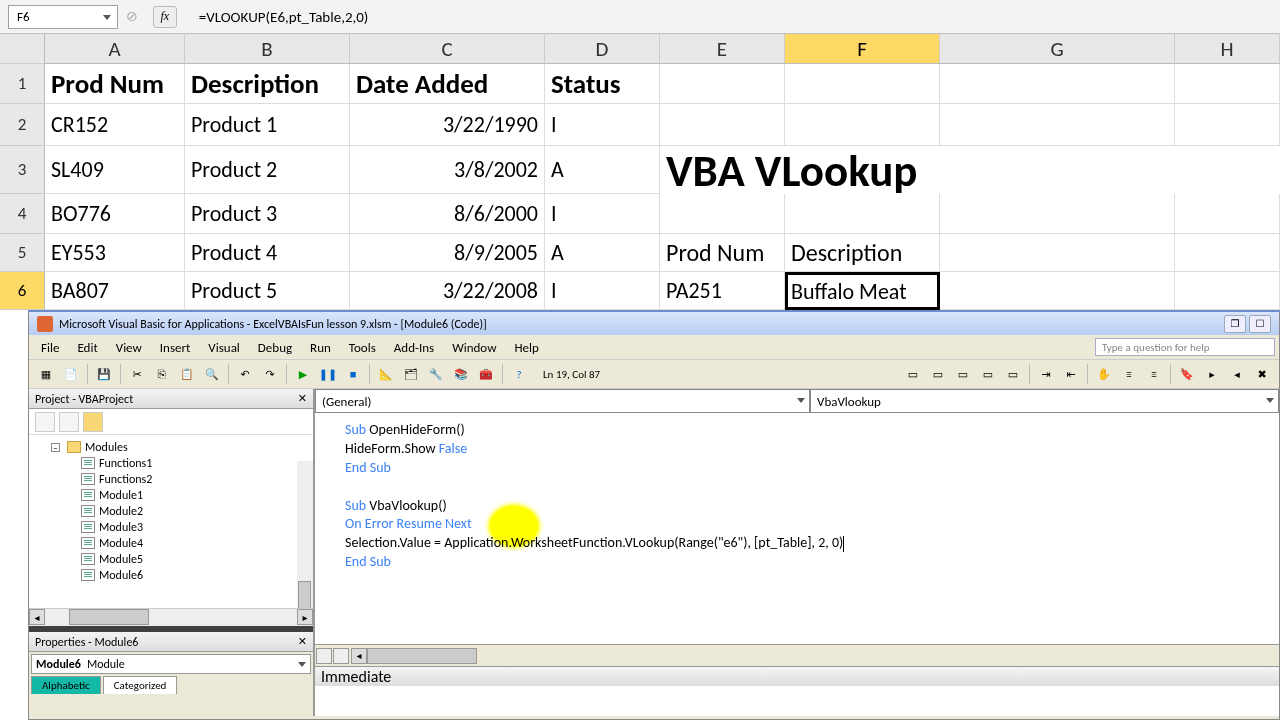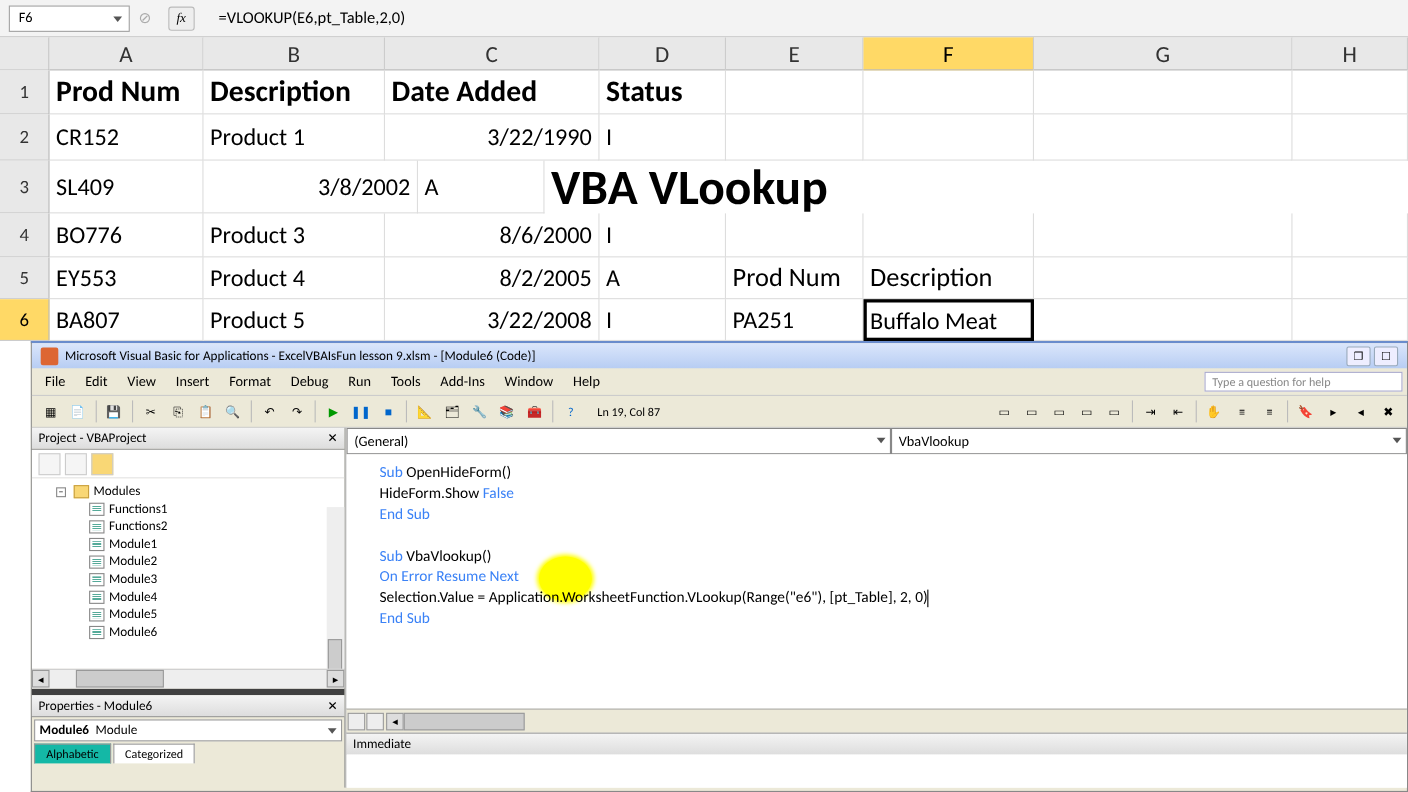--- a/index.html
+++ b/index.html
@@ -71,21 +71,21 @@
 .combo::after{content:'';position:absolute;right:4px;top:8px;border-left:4px solid transparent;border-right:4px solid transparent;border-top:5px solid #555;}
 .code-area{flex:1;font-family:Consolas,'Courier New',monospace;font-size:14px;padding:8px 8px 8px 30px;line-height:1.35;position:relative;background:#fff;overflow:hidden;}
 .code-area .kw{color:#3b82f6;}
 .highlight-circle{position:absolute;width:48px;height:40px;background:#ffff00;border-radius:50%;left:175px;top:93px;z-index:0;box-shadow:0 0 4px 2px #ffff00;}
 .code-text{position:relative;z-index:1;white-space:pre;}
 .cursor-bar{display:inline-block;width:1px;height:16px;background:#000;vertical-align:middle;}
 
 .split-bar{height:22px;border-top:1px solid #999;display:flex;align-items:center;background:#ece9d8;}
 .split-btns{display:flex;}
 .sbtn{width:16px;height:16px;border:1px solid #999;background:#eee;margin-left:1px;}
-.imm-title{height:20px;background:linear-gradient(#f4f4f4,#ddd);border-top:1px solid #999;font-size:12px;padding:2px 6px;display:flex;align-items:center;text-align:center;}
+.imm-title{height:20px;background:linear-gradient(#f4f4f4,#ddd);border-top:1px solid #999;font-size:16px;padding:2px 6px;display:flex;align-items:center;text-align:center;}
 .imm-area{height:30px;background:#fff;}
 
 .proj-vscroll{position:absolute;right:0;top:26px;bottom:18px;width:16px;background:#eee;}
 .proj-vscroll .thumb{position:absolute;left:1px;width:13px;height:30px;top:120px;background:#ccc;border:1px solid #999;}
 .tree-wrap{position:relative;flex:1;display:flex;flex-direction:column;}
 .minus{display:inline-block;width:9px;height:9px;border:1px solid #888;font-size:9px;line-height:7px;text-align:center;margin-right:3px;}
 
 .tool-icons{display:flex;gap:3px;align-items:center;}
 </style>
 </head>
@@ -132,20 +132,21 @@
     <div class="cell wD">I</div>
     <div class="cell wE"></div>
     <div class="cell wF"></div>
     <div class="cell wG"></div>
     <div class="cell wH"></div>
   </div>
 
   <div class="colrow" style="height:48px">
     <div class="rowhdr">3</div>
     <div class="cell wA">SL409</div>
+    <div class="cell wB">Product 2</div>
     <div class="cell wC datecol">3/8/2002</div>
     <div class="cell wD">A</div>
     <div class="cell big-title" style="width:620px;border:none;">VBA VLookup</div>
   </div>
 
   <div class="colrow" style="height:40px">
     <div class="rowhdr">4</div>
     <div class="cell wA">BO776</div>
     <div class="cell wB">Product 3</div>
     <div class="cell wC datecol">8/6/2000</div>
@@ -153,21 +154,21 @@
     <div class="cell wE"></div>
     <div class="cell wF"></div>
     <div class="cell wG"></div>
     <div class="cell wH"></div>
   </div>
 
   <div class="colrow" style="height:38px">
     <div class="rowhdr">5</div>
     <div class="cell wA">EY553</div>
     <div class="cell wB">Product 4</div>
-    <div class="cell wC datecol">8/2/2005</div>
+    <div class="cell wC datecol">8/9/2005</div>
     <div class="cell wD">A</div>
     <div class="cell wE boldish">Prod Num</div>
     <div class="cell wF boldish" style="overflow:visible">Description</div>
     <div class="cell wG"></div>
     <div class="cell wH"></div>
   </div>
 
   <div class="colrow" style="height:38px">
     <div class="rowhdr sel">6</div>
     <div class="cell wA">BA807</div>
@@ -187,21 +188,21 @@
     <span>Microsoft Visual Basic for Applications - ExcelVBAIsFun lesson 9.xlsm - [Module6 (Code)]</span>
     <div class="spacer"></div>
     <div class="wbtn">❐</div>
     <div class="wbtn">☐</div>
   </div>
   <div class="menubar">
     <span>File</span>
     <span>Edit</span>
     <span>View</span>
     <span>Insert</span>
-    <span>Format</span>
+    <span>Visual</span>
     <span>Debug</span>
     <span>Run</span>
     <span>Tools</span>
     <span>Add-Ins</span>
     <span>Window</span>
     <span>Help</span>
     <div class="help-q">Type a question for help</div>
   </div>
   <div class="toolbar">
     <div class="tool-icons">

